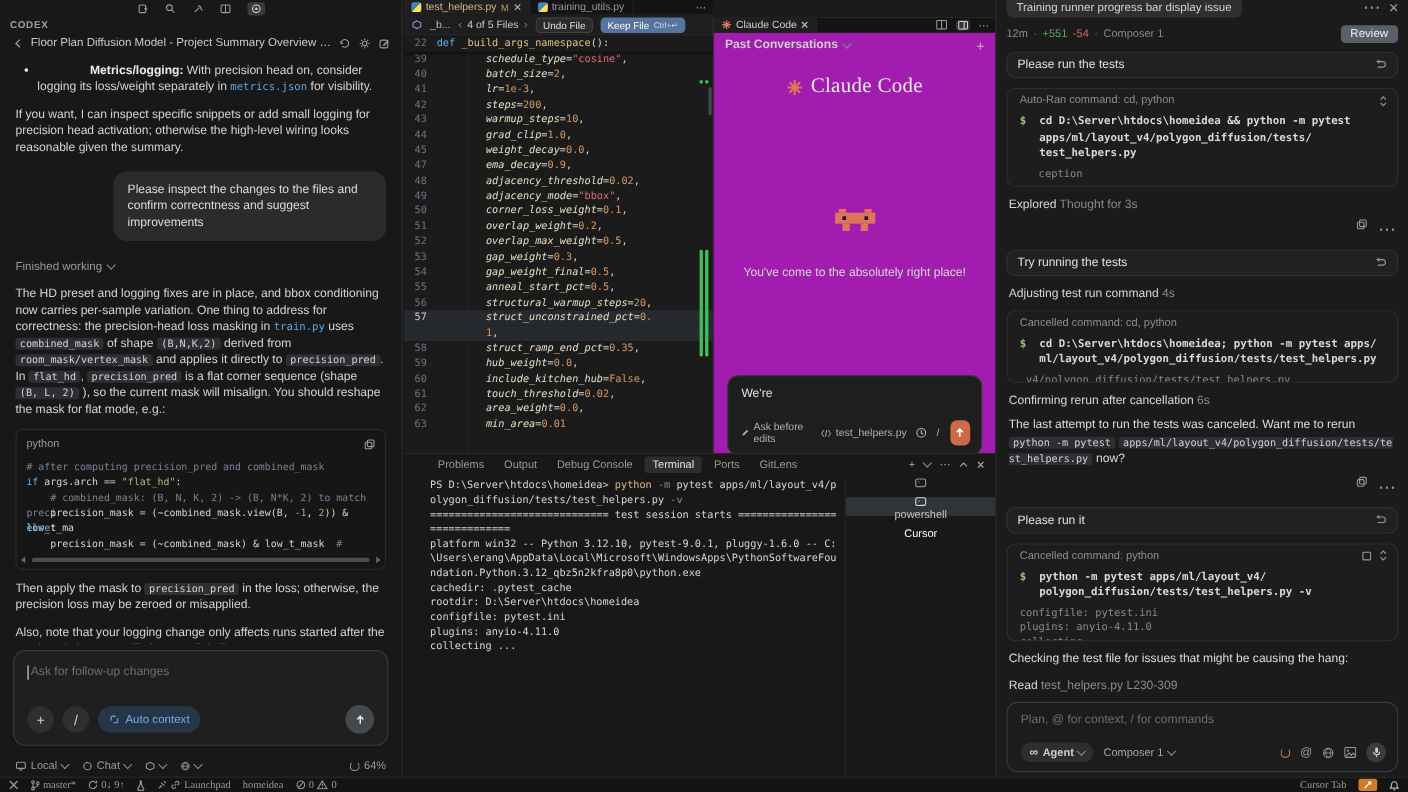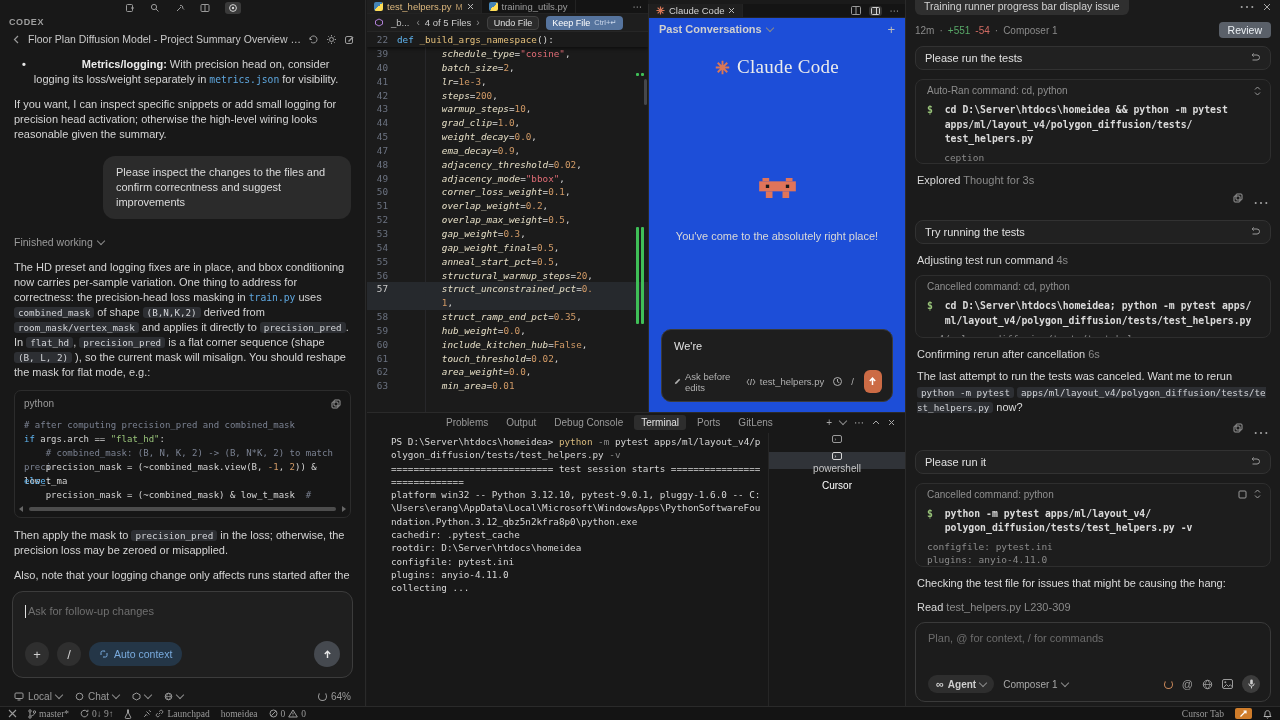--- a/index.html
+++ b/index.html
@@ -27,21 +27,21 @@
   .ln { width:30px; text-align:right; padding-right:9px; color:#6b7280; flex:none;
         font-family:"DejaVu Sans Mono",monospace; }
   .lc { white-space:pre; font-family:"DejaVu Sans Mono",monospace; }
   .cur { background:#26292d; }
   .cur .ln { color:#c9c9c9; }
 
   
   #left   { position:absolute; left:0; top:0; width:366px; height:706px; background:#181818;
             border-right:1px solid #2a2a2a; display:flex; flex-direction:column; }
   #editor { position:absolute; left:367px; top:0; width:281px; height:412px; background:#1b1b1b; }
-  #claude { position:absolute; left:648px; top:4px; width:257px; height:412px; background:#1d4ed8;
+  #claude { position:absolute; left:648px; top:16px; width:257px; height:412px; background:#a21caf;
             border-left:1px solid #2a2a2a; display:flex; flex-direction:column; }
   #terminal { position:absolute; left:367px; top:412px; width:538px; height:294px;
             background:#181818; border-top:1px solid #2a2a2a; }
   #right  { position:absolute; left:905px; top:0; width:375px; height:706px; background:#1b1b1b;
             border-left:1px solid #2a2a2a; display:flex; flex-direction:column; }
   #statusbar { position:absolute; left:0; top:706px; width:1280px; height:14px; background:#141414;
             border-top:1px solid #2a2a2a; display:flex; align-items:center; justify-content:space-between;
             font-size:9.5px; color:#9a9a9a; padding:0 8px;font-family:Liberation Serif, serif; }
 
   
@@ -119,21 +119,21 @@
   .tagline { text-align:center; font-size:11px; color:#d8d8d8; margin-top:32px; }
   .cl-input { margin:auto 12px 14px 12px; border:1px solid #3a3a3a; border-radius:10px; background:#1e1e1e;
     padding:10px 10px 8px 12px; }
   .cl-val { font-size:11px; color:#e2e2e2; height:16px; }
   .cl-ctl { display:flex; align-items:center; gap:8px; margin-top:14px; font-size:9.5px; color:#b0b0b0; }
   .cl-ctl .grp { display:flex; align-items:center; gap:4px; }
   .send-orange { margin-left:2px; width:23px; height:23px; border-radius:6px; background:#cc6b45; color:#fff;
     display:flex; align-items:center; justify-content:center; }
 
   
-  .term-tabs { height:18px; display:flex; align-items:center; gap:4px; padding:0 10px 0 24px; font-size:10px; color:#9a9a9a;margin-left:48px; }
+  .term-tabs { height:18px; display:flex; align-items:center; gap:4px; padding:0 10px 0 24px; font-size:10px; color:#9a9a9a; }
   .term-tab { padding:2px 7px; border-radius:3px; }
   .term-tab.active { background:#2d2d2d; color:#e4e4e4; }
   .term-ctls { margin-left:auto; display:flex; align-items:center; gap:8px; color:#a8a8a8; font-size:10px; }
   .term-body { position:absolute; left:0; top:20px; right:0; bottom:0; display:flex; }
   .term-out { flex:1; padding:2px 0 0 24px; overflow:hidden; font-size:9.3px; }
   .term-out .ln-row { height:13.3px; line-height:13.3px; color:#d6d6d6; }
   .term-side { width:137px; border-left:1px solid #262626; padding-top:2px; }
   .sess { display:flex; align-items:center; gap:20px; height:17px; padding:0 8px; font-size:10px; color:#c6c6c6;flex-direction:column; }
   .sess.active { background:#303338; color:#fff; }
   .term-ico { width:10px; height:9px; border:1px solid #9a9a9a; border-radius:2px; font-size:5.5px; color:#9a9a9a;
@@ -157,21 +157,21 @@
   .tool-cmd .ln-row { height:14.5px; line-height:14.5px; color:#dadada; font-weight:700; }
   .tool-out { padding:0 9px 7px 11px; font-size:9.5px; }
   .tool-out .ln-row { height:13px; line-height:13px; }
   .trow { font-size:11px; margin:1px 0 9px 2px; color:#d8d8d8; }
   .trow .d { color:#8a8a8a; }
   .act-row { display:flex; justify-content:flex-end; gap:10px; margin:-2px 2px 8px 0; color:#9a9a9a; }
   .rp-p { font-size:11px; line-height:15.5px; color:#dcdcdc; margin:0 2px 9px 2px; }
   .rp-input { margin:0 9px 4px 9px; border:1px solid #3a3a3a; border-radius:10px; background:#1c1c1c;
     padding:9px 10px 8px 12px; }
   .rp-ph { font-size:11px; color:#6c6c6c; height:15px; }
-  .rp-ctl { display:flex; align-items:center; gap:9px; margin-top:28px; }
+  .rp-ctl { display:flex; align-items:center; gap:9px; margin-top:12px; }
   .agent-pill { display:flex; align-items:center; gap:4px; background:#2e2e2e; border-radius:10px; height:18px;
     padding:0 8px; font-size:10px; color:#cfcfcf; font-weight:700; }
   .agent-pill::before { content:"\221E"; font-size:11px; }
   .composer-sel { font-size:10px; color:#a8a8a8; display:flex; align-items:center; gap:4px; }
   .rp-ctl .ricons { margin-left:auto; display:flex; align-items:center; gap:9px; color:#9a9a9a; }
   .mic-circle { width:18px; height:18px; border-radius:50%; background:#3c3c3c; display:flex; align-items:center; justify-content:center; }
 
   
   .sb-left, .sb-right { display:flex; align-items:center; gap:11px; }
   .sb-item { display:flex; align-items:center; gap:3px; }

